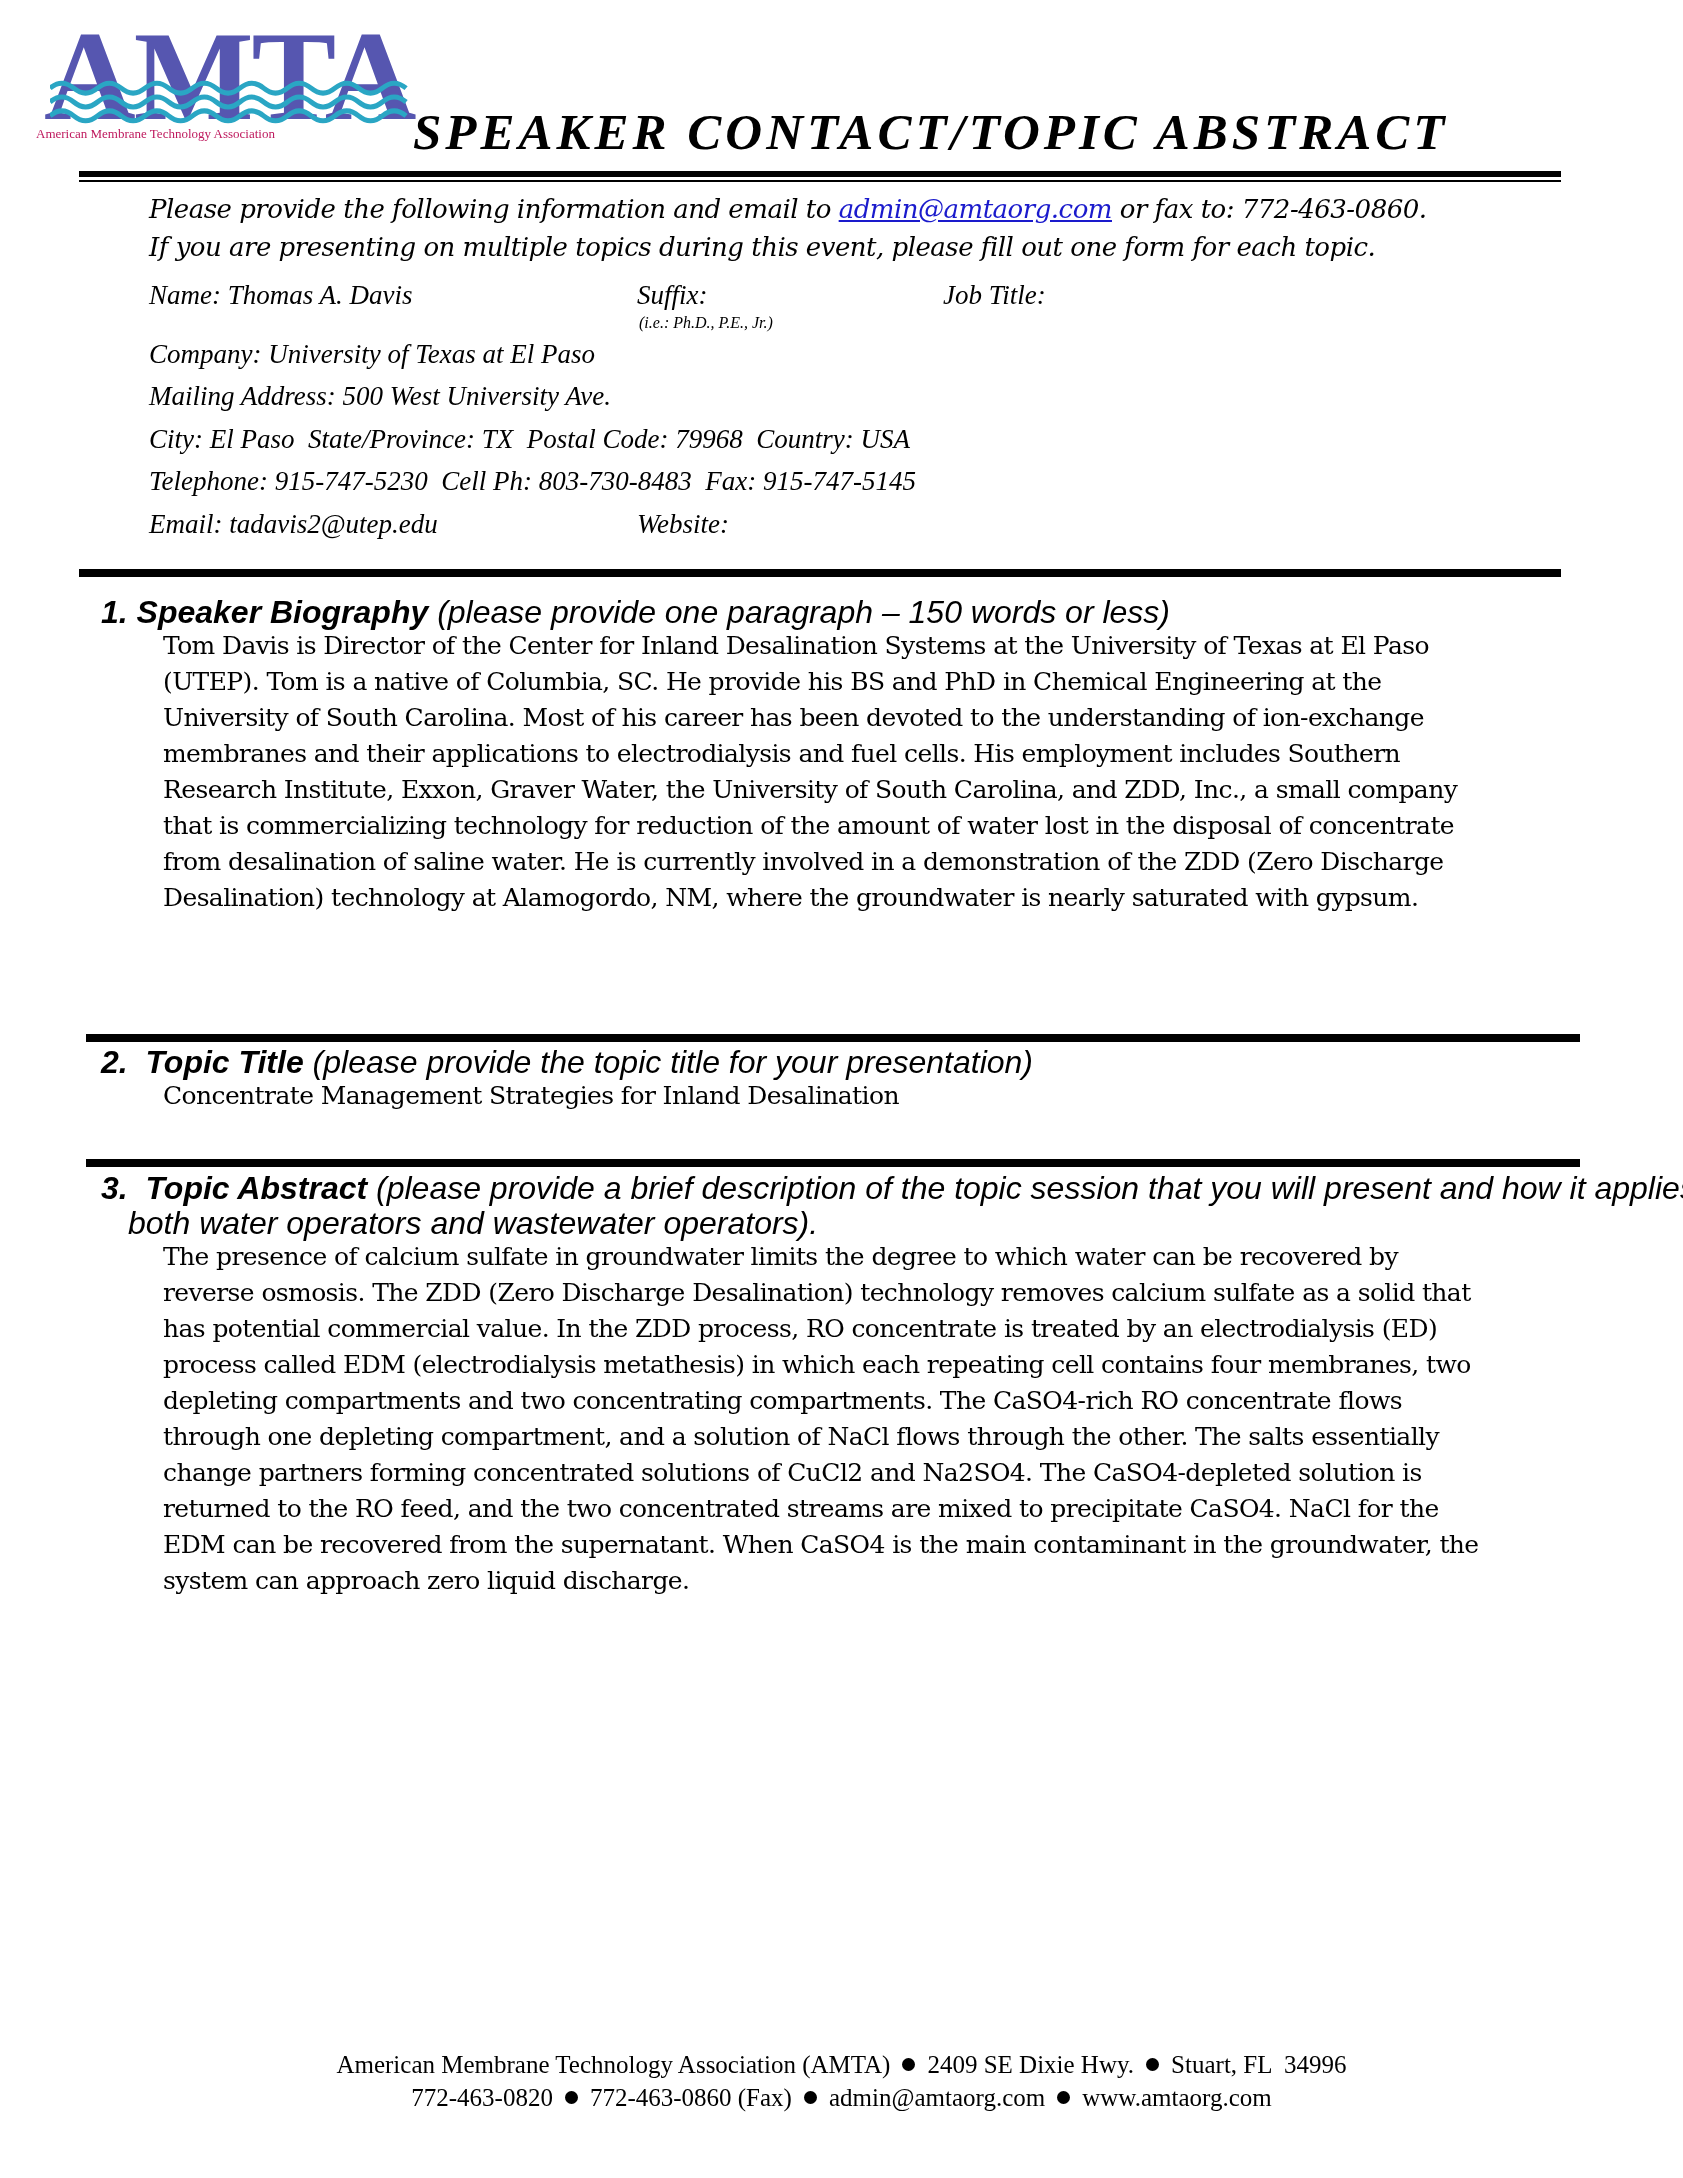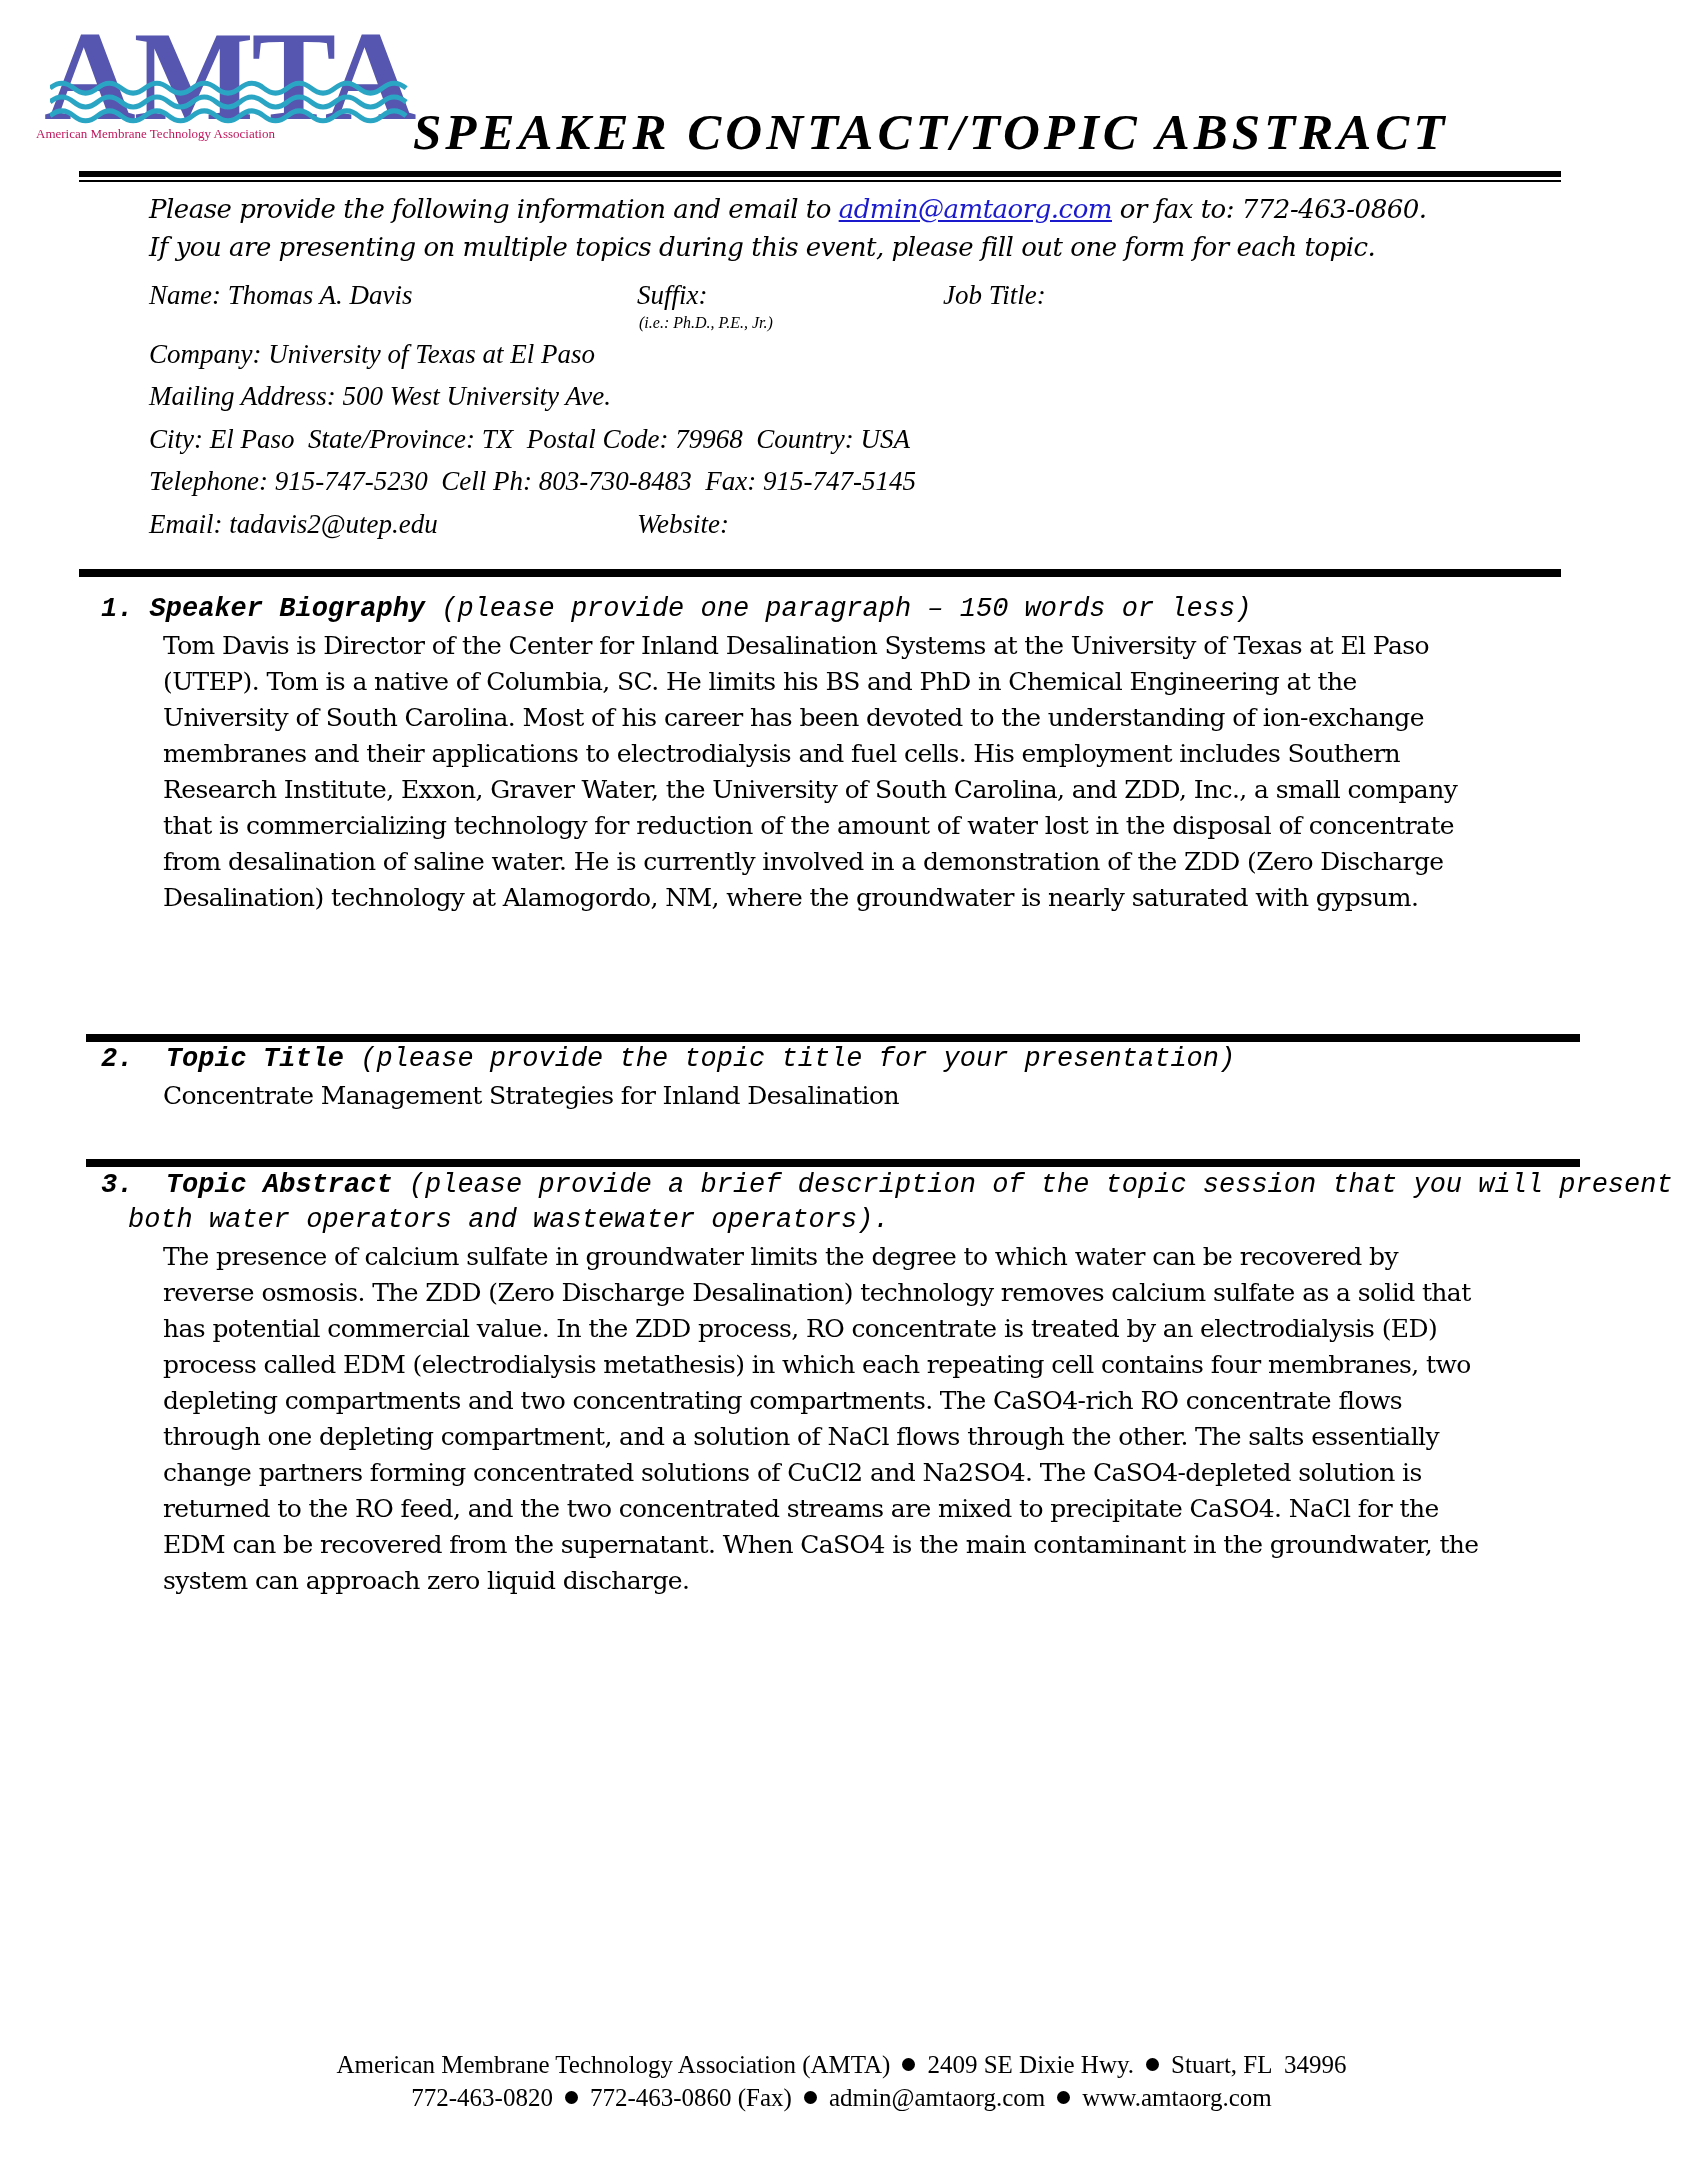--- a/index.html
+++ b/index.html
@@ -17,21 +17,21 @@
   .rule-thin-top { position: absolute; left: 79px; width: 1482px; top: 180px; height: 2px; background: #000; }
 
   .instr { font-family: "DejaVu Serif", serif; font-style: italic; font-size: 26px; left: 149px; letter-spacing: -0.5px; }
   .instr a { color: #1a1acc; text-decoration: underline; }
 
   .field { font-family: "Liberation Serif", serif; font-size: 27px; }
   .hint { font-family: "Liberation Serif", serif; font-style: italic; font-size: 16px; }
 
   .rule { position: absolute; height: 8px; background: #000; }
 
-  .sec-head { font-family: Liberation Mono, monospace; font-size: 27px; font-style: italic; }
+  .sec-head { font-family: Liberation Sans, sans-serif; font-size: 32px; font-style: italic; }
   .sec-head b { font-weight: bold; }
 
   .body-text { position: absolute; left: 163px; width: 1386px; font-family: "DejaVu Serif", serif; font-size: 25px; line-height: 36px; letter-spacing: -0.6px; }
   .body-line { display: block; white-space: nowrap; }
 
   .footer { position: absolute; left: 0; width: 1683px; text-align: center; font-family: "Liberation Serif", serif; font-size: 25px; line-height: 32px; }
   .dot { display: inline-block; width: 13px; height: 13px; border-radius: 50%; background: #000; margin: 0 12px; vertical-align: 2px; }
 </style>
 </head>
 <body>
@@ -64,21 +64,21 @@
 <div class="abs field" style="left:149px; top:424px; white-space:pre;">City: El Paso  State/Province: TX  Postal Code: 79968  Country: USA</div>
 <div class="abs field" style="left:149px; top:466px; white-space:pre;">Telephone: 915-747-5230  Cell Ph: 803-730-8483  Fax: 915-747-5145</div>
 <div class="abs field" style="left:149px; top:509px;">Email: tadavis2@utep.edu</div>
 <div class="abs field" style="left:637px; top:509px;">Website:</div>
 
 <div class="rule" style="left:79px; width:1482px; top:569px;"></div>
 
 <div class="abs sec-head" style="left:101px; top:594px;"><b>1.</b> <b>Speaker Biography</b> <span>(please provide one paragraph – 150 words or less)</span></div>
 <div class="body-text" style="top:628px;">
   <span class="body-line">Tom Davis is Director of the Center for Inland Desalination Systems at the University of Texas at El Paso</span>
-  <span class="body-line">(UTEP). Tom is a native of Columbia, SC. He limits his BS and PhD in Chemical Engineering at the</span>
+  <span class="body-line">(UTEP). Tom is a native of Columbia, SC. He provide his BS and PhD in Chemical Engineering at the</span>
   <span class="body-line">University of South Carolina. Most of his career has been devoted to the understanding of ion-exchange</span>
   <span class="body-line">membranes and their applications to electrodialysis and fuel cells. His employment includes Southern</span>
   <span class="body-line">Research Institute, Exxon, Graver Water, the University of South Carolina, and ZDD, Inc., a small company</span>
   <span class="body-line">that is commercializing technology for reduction of the amount of water lost in the disposal of concentrate</span>
   <span class="body-line">from desalination of saline water. He is currently involved in a demonstration of the ZDD (Zero Discharge</span>
   <span class="body-line">Desalination) technology at Alamogordo, NM, where the groundwater is nearly saturated with gypsum.</span>
 </div>
 
 <div class="rule" style="left:86px; width:1494px; top:1034px;"></div>
 

